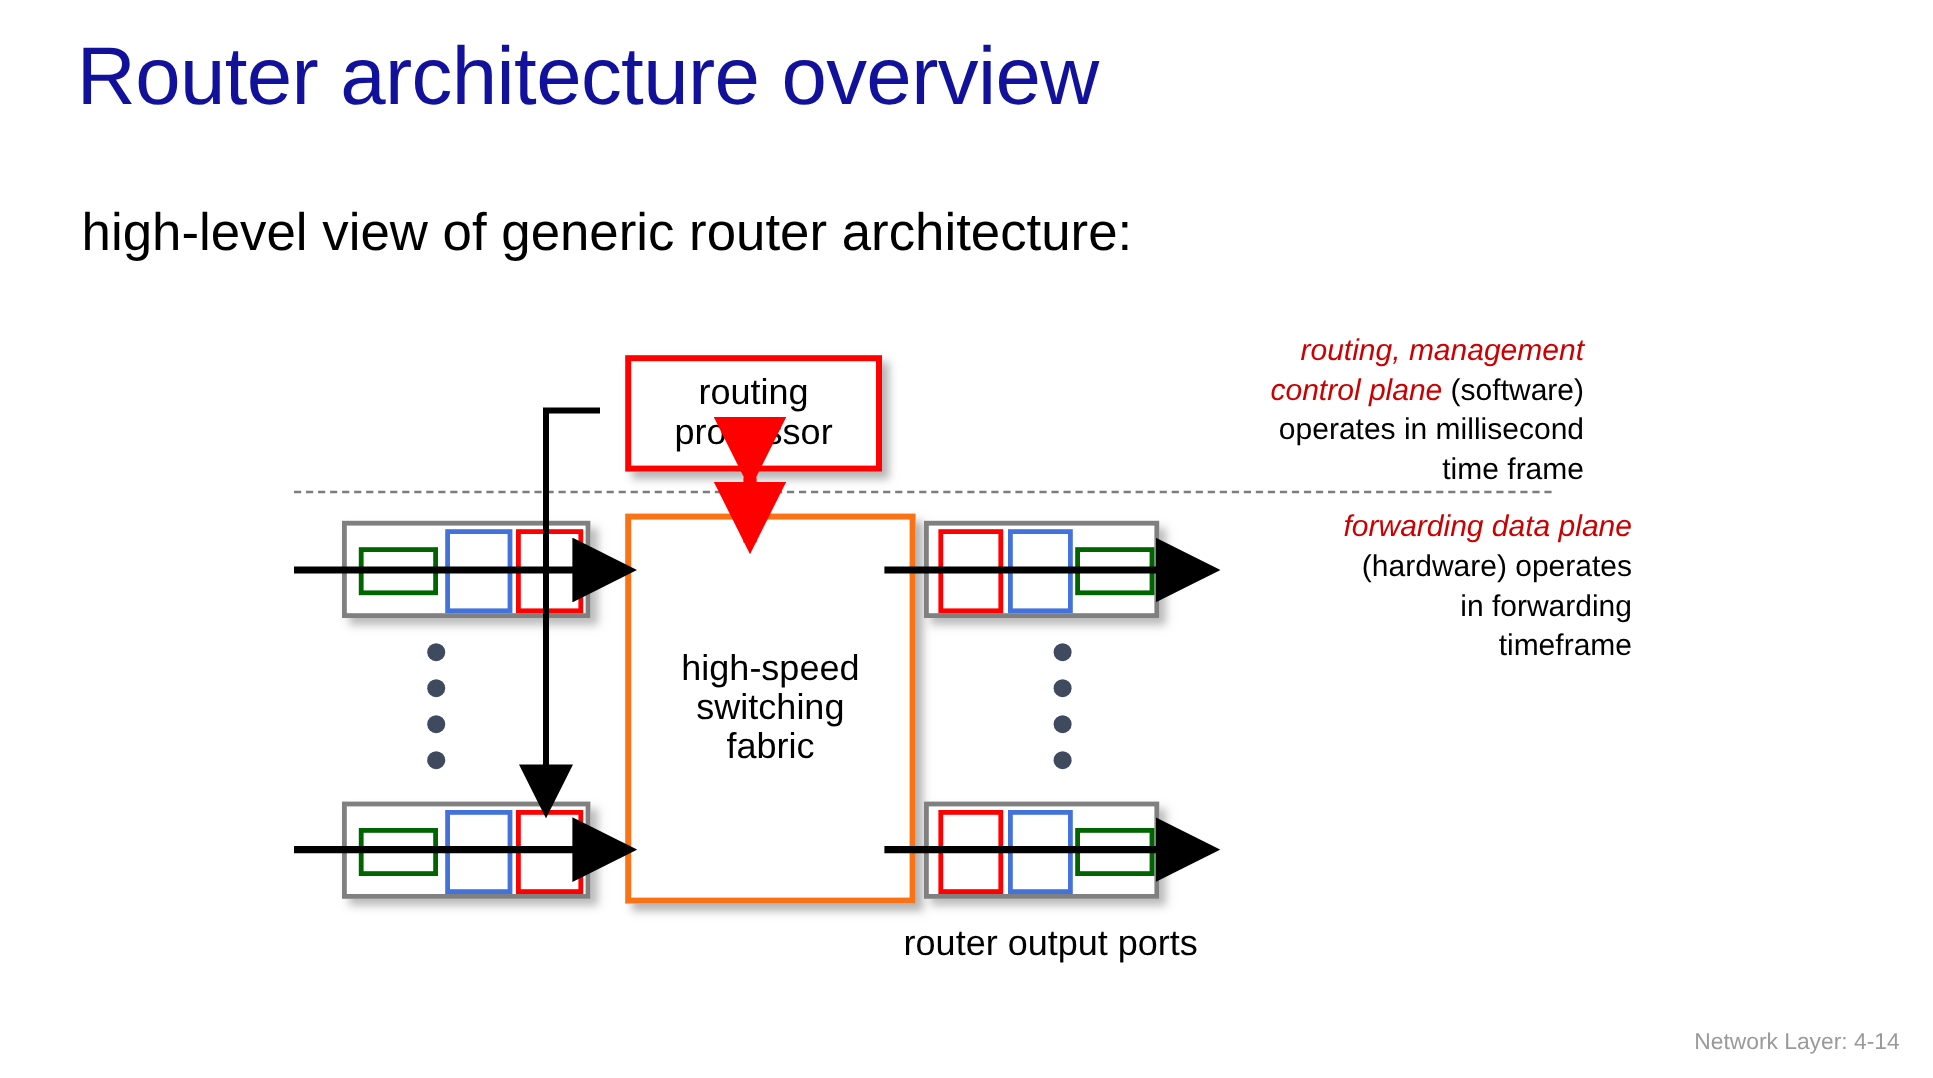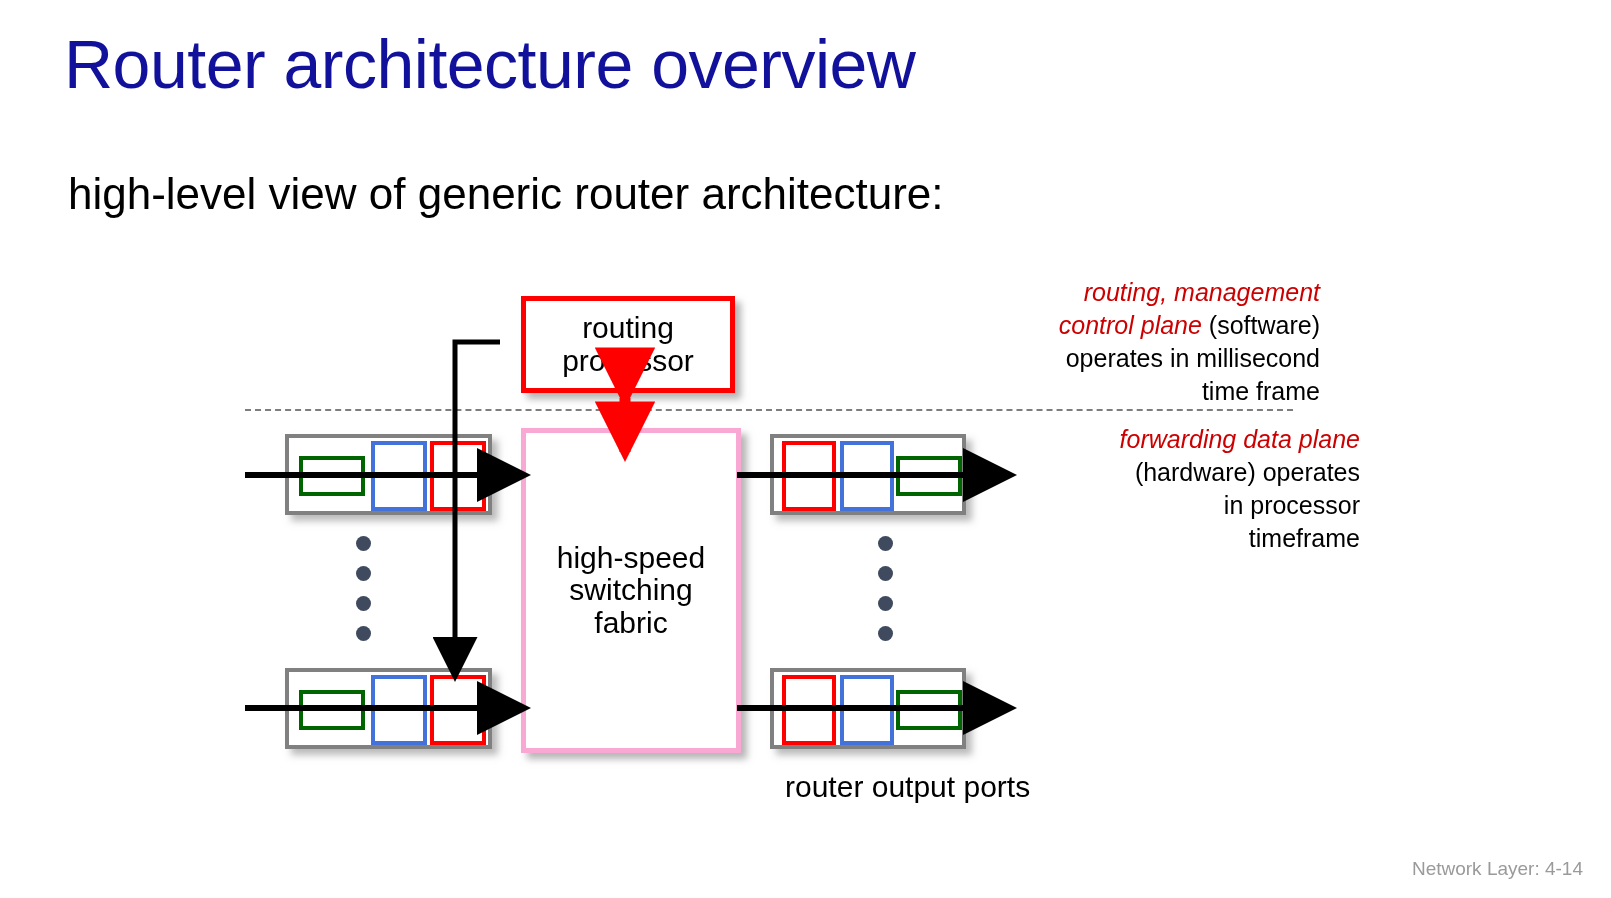--- a/index.html
+++ b/index.html
@@ -81,23 +81,23 @@
     text-align: center;
     white-space: pre-line;
     color: #000000;
   }
 
   
   #switch-fabric-box {
     position: absolute;
     left: 521px;
     top: 428px;
-    width: 220px;
+    width: 242px;
     height: 325px;
-    border: 5px solid #f9a8d4;
+    border: 5px solid #f97316;
     background: #ffffff;
     box-shadow: 6px 6px 7px rgba(120,120,120,0.55);
     box-sizing: border-box;
     display: flex;
     align-items: center;
     justify-content: center;
   }
   #switch-fabric-label {
     font-size: 30px;
     line-height: 1.08;
@@ -171,21 +171,21 @@
   }
 
   
   .port-caption {
     position: absolute;
     font-size: 30px;
     color: #000000;
     white-space: nowrap;
   }
   #input-ports-caption  { left: 245px; top: 765px; }
-  #output-ports-caption { left: 785px; top: 770px; }
+  #output-ports-caption { left: 753px; top: 770px; }
 
   
   #footer-note {
     position: absolute;
     right: 28px;
     bottom: 18px;
     font-size: 19px;
     color: #9a9a9a;
     white-space: nowrap;
     text-align: right;
@@ -288,17 +288,17 @@
 <div id="control-plane-annotation" class="annotation">
   <span class="ann-em">routing, management</span><br>
   <span class="ann-em">control plane</span><span> (software)</span><br>
   <span>operates in millisecond</span><br>
   <span>time frame</span>
 </div>
 
 <div id="data-plane-annotation" class="annotation">
   <span class="ann-em">forwarding data plane</span><br>
   <span>(hardware) operates</span><br>
-  <span>in processor</span><br>
+  <span>in forwarding</span><br>
   <span>timeframe</span>
 </div>
 
 <div id="footer-note">Network Layer: 4-14</div>
 
 </body></html>

